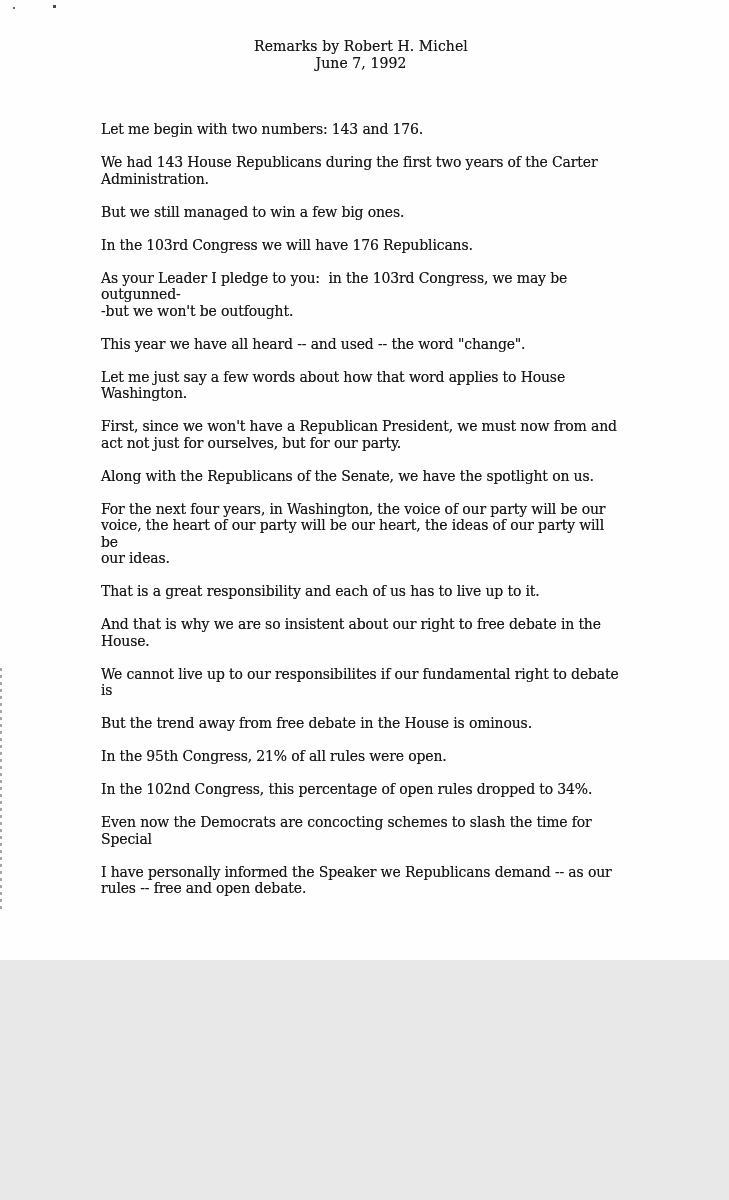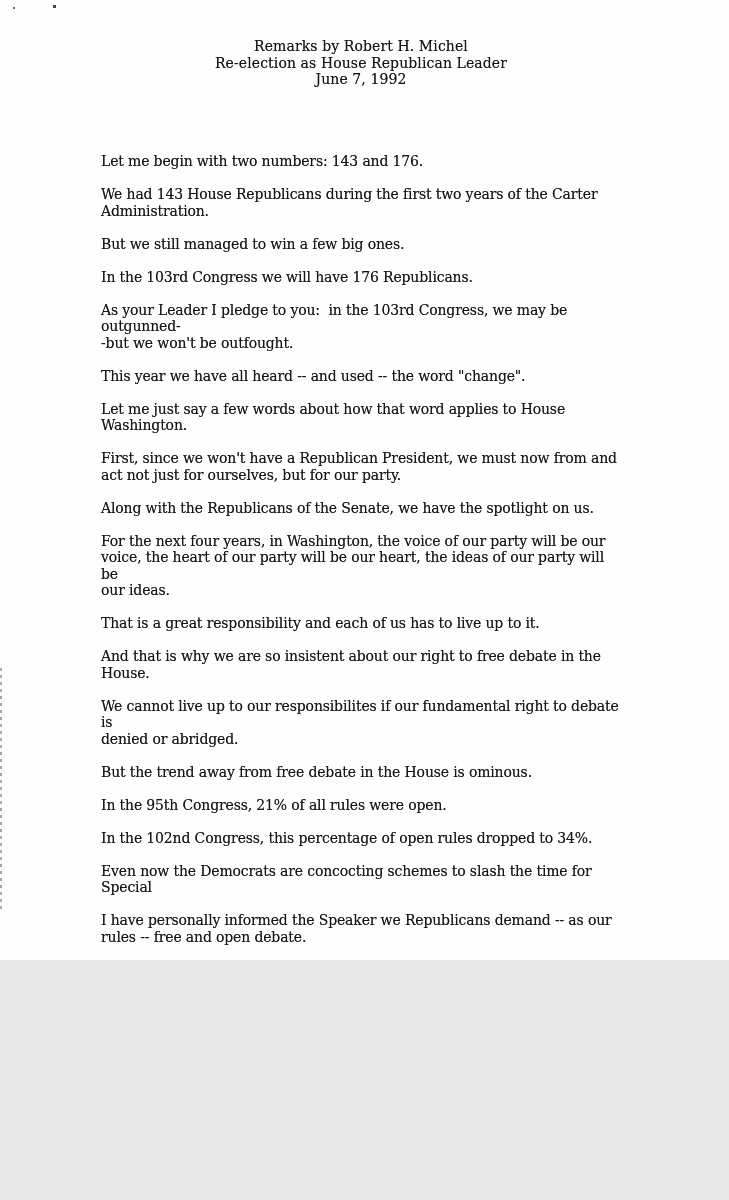--- a/index.html
+++ b/index.html
@@ -27,21 +27,20 @@
   }
   .doc-body {
     position: absolute;
     top: 121px;
     left: 101px;
     width: 522px;
     font-size: 14px;
     line-height: 16.5px;
     letter-spacing: -0.15px;
     text-shadow: 0 0 0.4px rgba(0,0,0,0.55);
-    margin-top: 32px;
   }
   .para { margin: 0 0 16.5px 0; padding: 0; }
   .line { display: block; white-space: pre-wrap; }
   .hline { display: block; white-space: pre-wrap; }
   .footer-mark {
     position: absolute;
     left: 383px;
     top: 1028px;
     font-family: "DejaVu Sans", sans-serif;
     font-weight: bold;
@@ -82,21 +81,20 @@
 <div class="page">
 
   <div class="speck speck-1"></div>
   <div class="speck speck-2"></div>
   <div class="speck speck-3"></div>
   <div class="margin-dashes"></div>
   <div class="margin-dashes-2"></div>
 
   <div class="doc-header">
       <div class="hline">Remarks by Robert H. Michel</div>
-      <div class="hline">Re-election as House Republican Leader</div>
       <div class="hline">June 7, 1992</div>
     </div>
 
   <div class="doc-body">
       <p class="para">
         <span class="line">Let me begin with two numbers: 143 and 176.</span>
       </p>
       <p class="para">
         <span class="line">We had 143 House Republicans during the first two years of the Carter</span>
         <span class="line">Administration.</span>
@@ -132,21 +130,20 @@
       </p>
       <p class="para">
         <span class="line">That is a great responsibility and each of us has to live up to it.</span>
       </p>
       <p class="para">
         <span class="line">And that is why we are so insistent about our right to free debate in the</span>
         <span class="line">House.</span>
       </p>
       <p class="para">
         <span class="line">We cannot live up to our responsibilites if our fundamental right to debate is</span>
-        <span class="line">denied or abridged.</span>
       </p>
       <p class="para">
         <span class="line">But the trend away from free debate in the House is ominous.</span>
       </p>
       <p class="para">
         <span class="line">In the 95th Congress, 21% of all rules were open.</span>
       </p>
       <p class="para">
         <span class="line">In the 102nd Congress, this percentage of open rules dropped to 34%.</span>
       </p>

